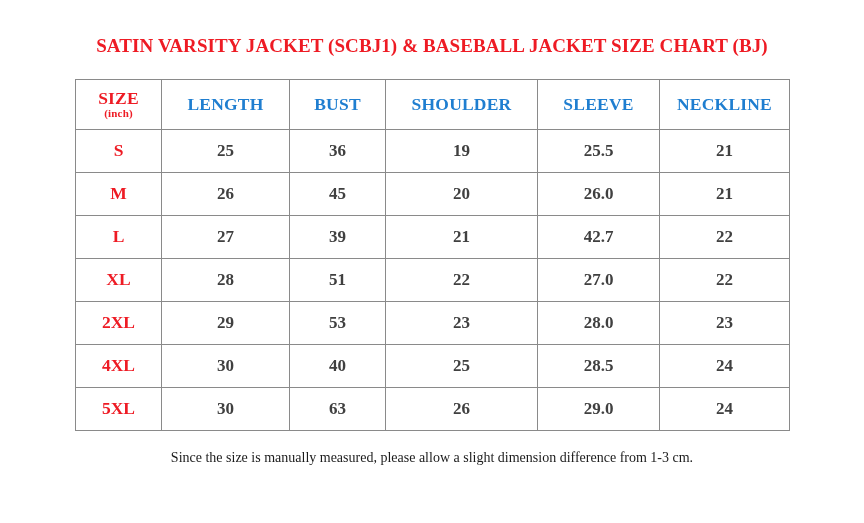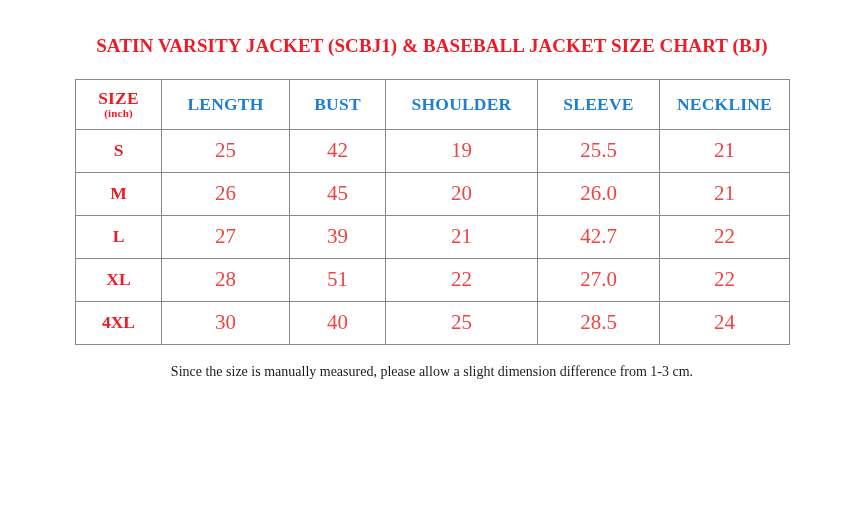--- a/index.html
+++ b/index.html
@@ -39,23 +39,23 @@
     width: 100%;
     table-layout: fixed;
     margin-top: 20px;
   }
   table.size-chart th,
   table.size-chart td {
     border: 1px solid #8a8a8a;
     text-align: center;
     vertical-align: middle;
     height: 40px;
-    font-size: 21px;
-    font-weight: normal;
-    color: #ef4444;
+    font-size: 17px;
+    font-weight: bold;
+    color: #404040;
   }
   table.size-chart thead th {
     height: 47px;
     color: #1f7ed0;
     font-weight: bold;
     font-size: 17.5px;
     letter-spacing: 0.2px;
   }
   table.size-chart thead th.size-head {
     color: #ee1b24;
@@ -117,21 +117,21 @@
           <th>BUST</th>
           <th>SHOULDER</th>
           <th>SLEEVE</th>
           <th>NECKLINE</th>
         </tr>
       </thead>
       <tbody>
         <tr>
           <td class="size-cell">S</td>
           <td>25</td>
-          <td>42</td>
+          <td>36</td>
           <td>19</td>
           <td>25.5</td>
           <td>21</td>
         </tr>
         <tr>
           <td class="size-cell">M</td>
           <td>26</td>
           <td>45</td>
           <td>20</td>
           <td>26.0</td>
@@ -147,25 +147,41 @@
         </tr>
         <tr>
           <td class="size-cell">XL</td>
           <td>28</td>
           <td>51</td>
           <td>22</td>
           <td>27.0</td>
           <td>22</td>
         </tr>
         <tr>
+          <td class="size-cell">2XL</td>
+          <td>29</td>
+          <td>53</td>
+          <td>23</td>
+          <td>28.0</td>
+          <td>23</td>
+        </tr>
+        <tr>
           <td class="size-cell">4XL</td>
           <td>30</td>
           <td>40</td>
           <td>25</td>
           <td>28.5</td>
+          <td>24</td>
+        </tr>
+        <tr>
+          <td class="size-cell">5XL</td>
+          <td>30</td>
+          <td>63</td>
+          <td>26</td>
+          <td>29.0</td>
           <td>24</td>
         </tr>
       </tbody>
     </table>
   </div>
 
   <div class="note">Since the size is manually measured, please allow a slight dimension difference from 1-3 cm.</div>
 
 </div>
 

